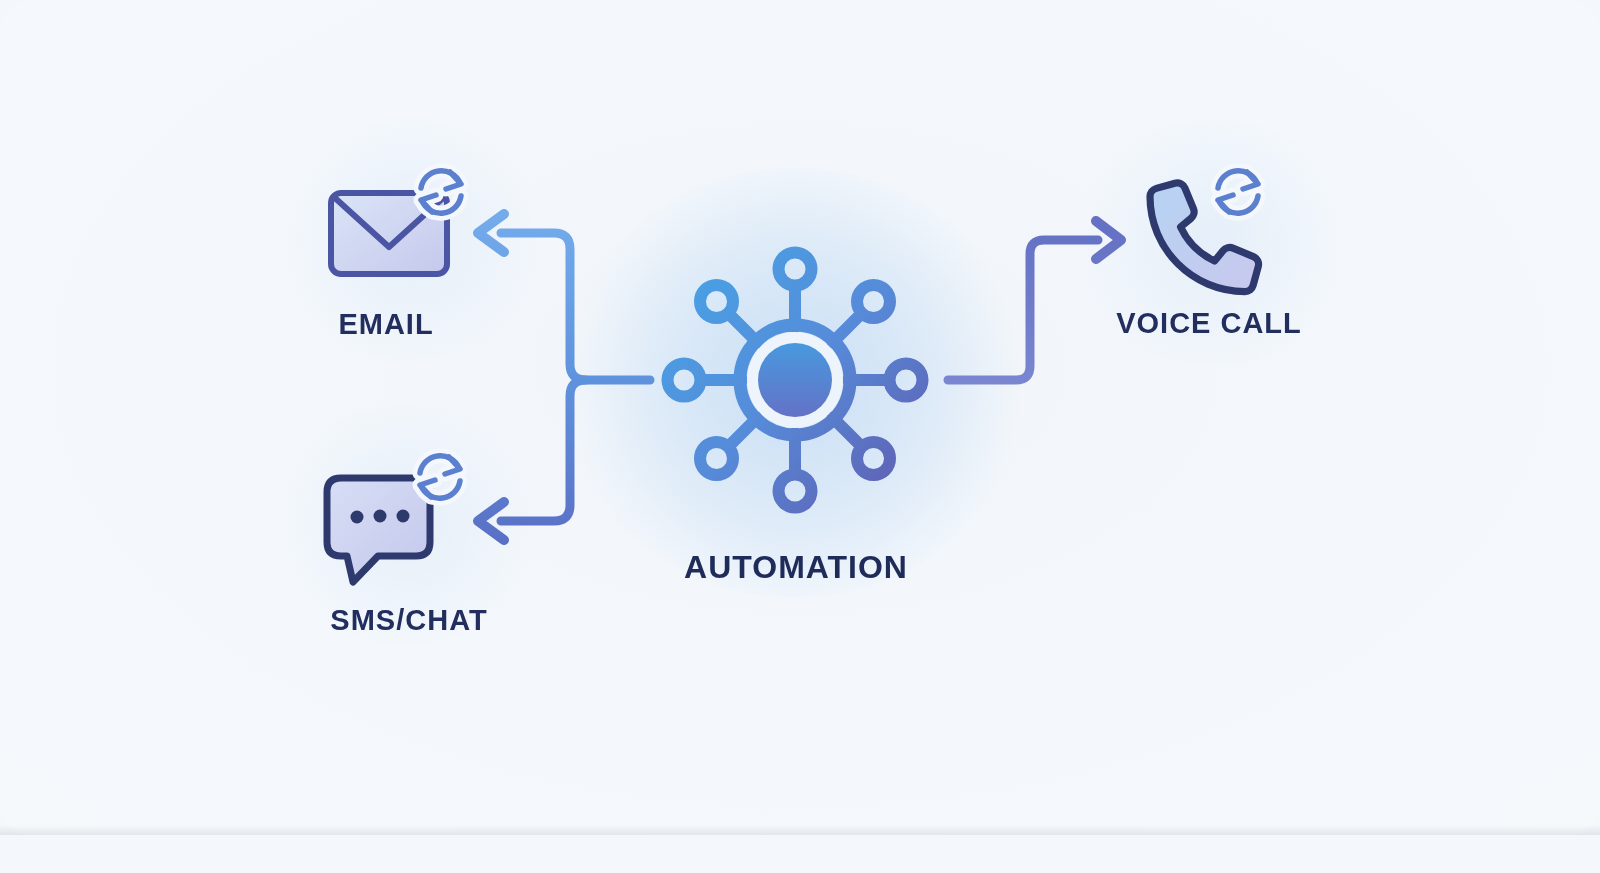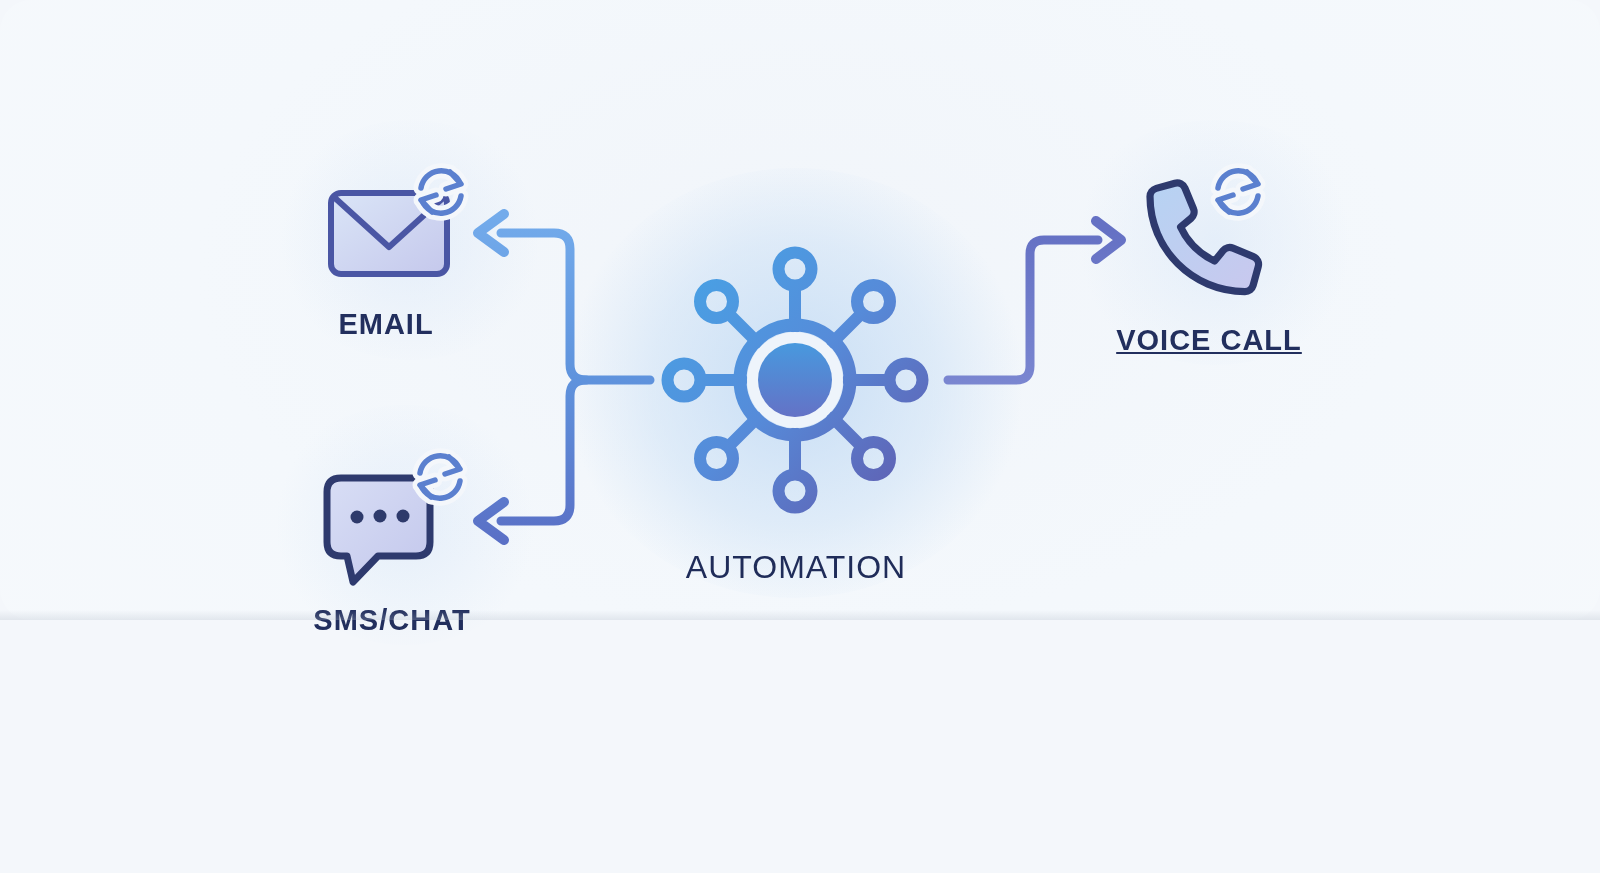--- a/index.html
+++ b/index.html
@@ -19,21 +19,21 @@
     --right_light:#7b87d1;
   }
   *{margin:0;padding:0;box-sizing:border-box;}
   html,body{width:1600px;height:873px;}
   body{
     font-family:"Liberation Sans","DejaVu Sans",sans-serif;
     background:var(--bg,#f4f7fb);
     overflow:hidden;
   }
   .stage{
-    position:relative;width:1600px;height:620px;
+    position:relative;width:1600px;height:835px;
     background:radial-gradient(1100px 650px at 50% 44%, #f1f5fa 0%, #f4f8fc 55%, #f6f9fc 100%);
     border-radius:31px;
   }
   .glow{position:absolute;border-radius:50%;pointer-events:none;}
   .glow-hub{
     left:563px;top:168px;width:464px;height:430px;
     background:radial-gradient(circle, rgba(198,221,245,0.95) 0%, rgba(206,226,246,0.55) 45%, rgba(244,247,251,0) 72%);
   }
   .glow-soft{background:radial-gradient(circle, rgba(214,229,247,0.5) 0%, rgba(244,247,251,0) 70%);}
   .glow-email{left:270px;top:120px;width:280px;height:240px;}
@@ -46,21 +46,21 @@
     color:var(--text_navy,#222f5e);
     font-weight:700;
     font-size:29px;
     letter-spacing:1px;
     white-space:nowrap;
   }
   .title{
     position:absolute;
     transform:translateX(-50%);
     color:var(--title_navy,#1f2c59);
-    font-weight:400;
+    font-weight:700;
     font-size:32px;
     letter-spacing:1px;
     line-height:43px;
     text-align:right;
     white-space:nowrap;
   }
   .bottom-edge{
     position:absolute;left:0;bottom:0;width:1600px;height:10px;
     background:linear-gradient(to bottom, rgba(180,190,205,0) 0%, rgba(175,185,198,0.28) 100%);
   }
@@ -192,22 +192,22 @@
       <path d="M164.9 24.6c-7.7-18.6-28-28.5-47.4-23.2l-88 24C12.1 30.2 0 46 0 64C0 311.4 200.6 512 448 512c18 0 33.8-12.1 38.6-29.5l24-88c5.3-19.4-4.6-39.7-23.2-47.4l-96-40c-16.3-6.8-35.2-2.1-46.3 11.6L304.7 368C234.3 334.7 177.3 277.7 144 207.3L193.3 167c13.7-11.2 18.4-30 11.6-46.3l-40-96z" fill="url(#gPhone)" class="outline" stroke-width="34" stroke-linejoin="round"></path>
     </g>
     <g transform="translate(1238,192)">
       <use href="#syncArcs" class="halo-stroke" stroke-width="15"></use>
       <use href="#syncArcs" class="sync-stroke" stroke-width="5.5"></use>
     </g>
   </svg>
 
   <div class="label" style="left:386px;top:308px;">EMAIL</div>
 
-  <div class="label" style="left:392px;top:604px;">SMS/CHAT</div>
-
-  <div class="label" style="left:1209px;top:324px;text-decoration:underline;">VOICE CALL</div>
+  <div class="label" style="left:409px;top:604px;">SMS/CHAT</div>
+
+  <div class="label" style="left:1209px;top:307px;">VOICE CALL</div>
 
   <div class="title" style="left:796px;top:546px;">
     <div>AUTOMATION</div>
   </div>
 
   <div class="bottom-edge"></div>
 </div>
 
 </body></html>

